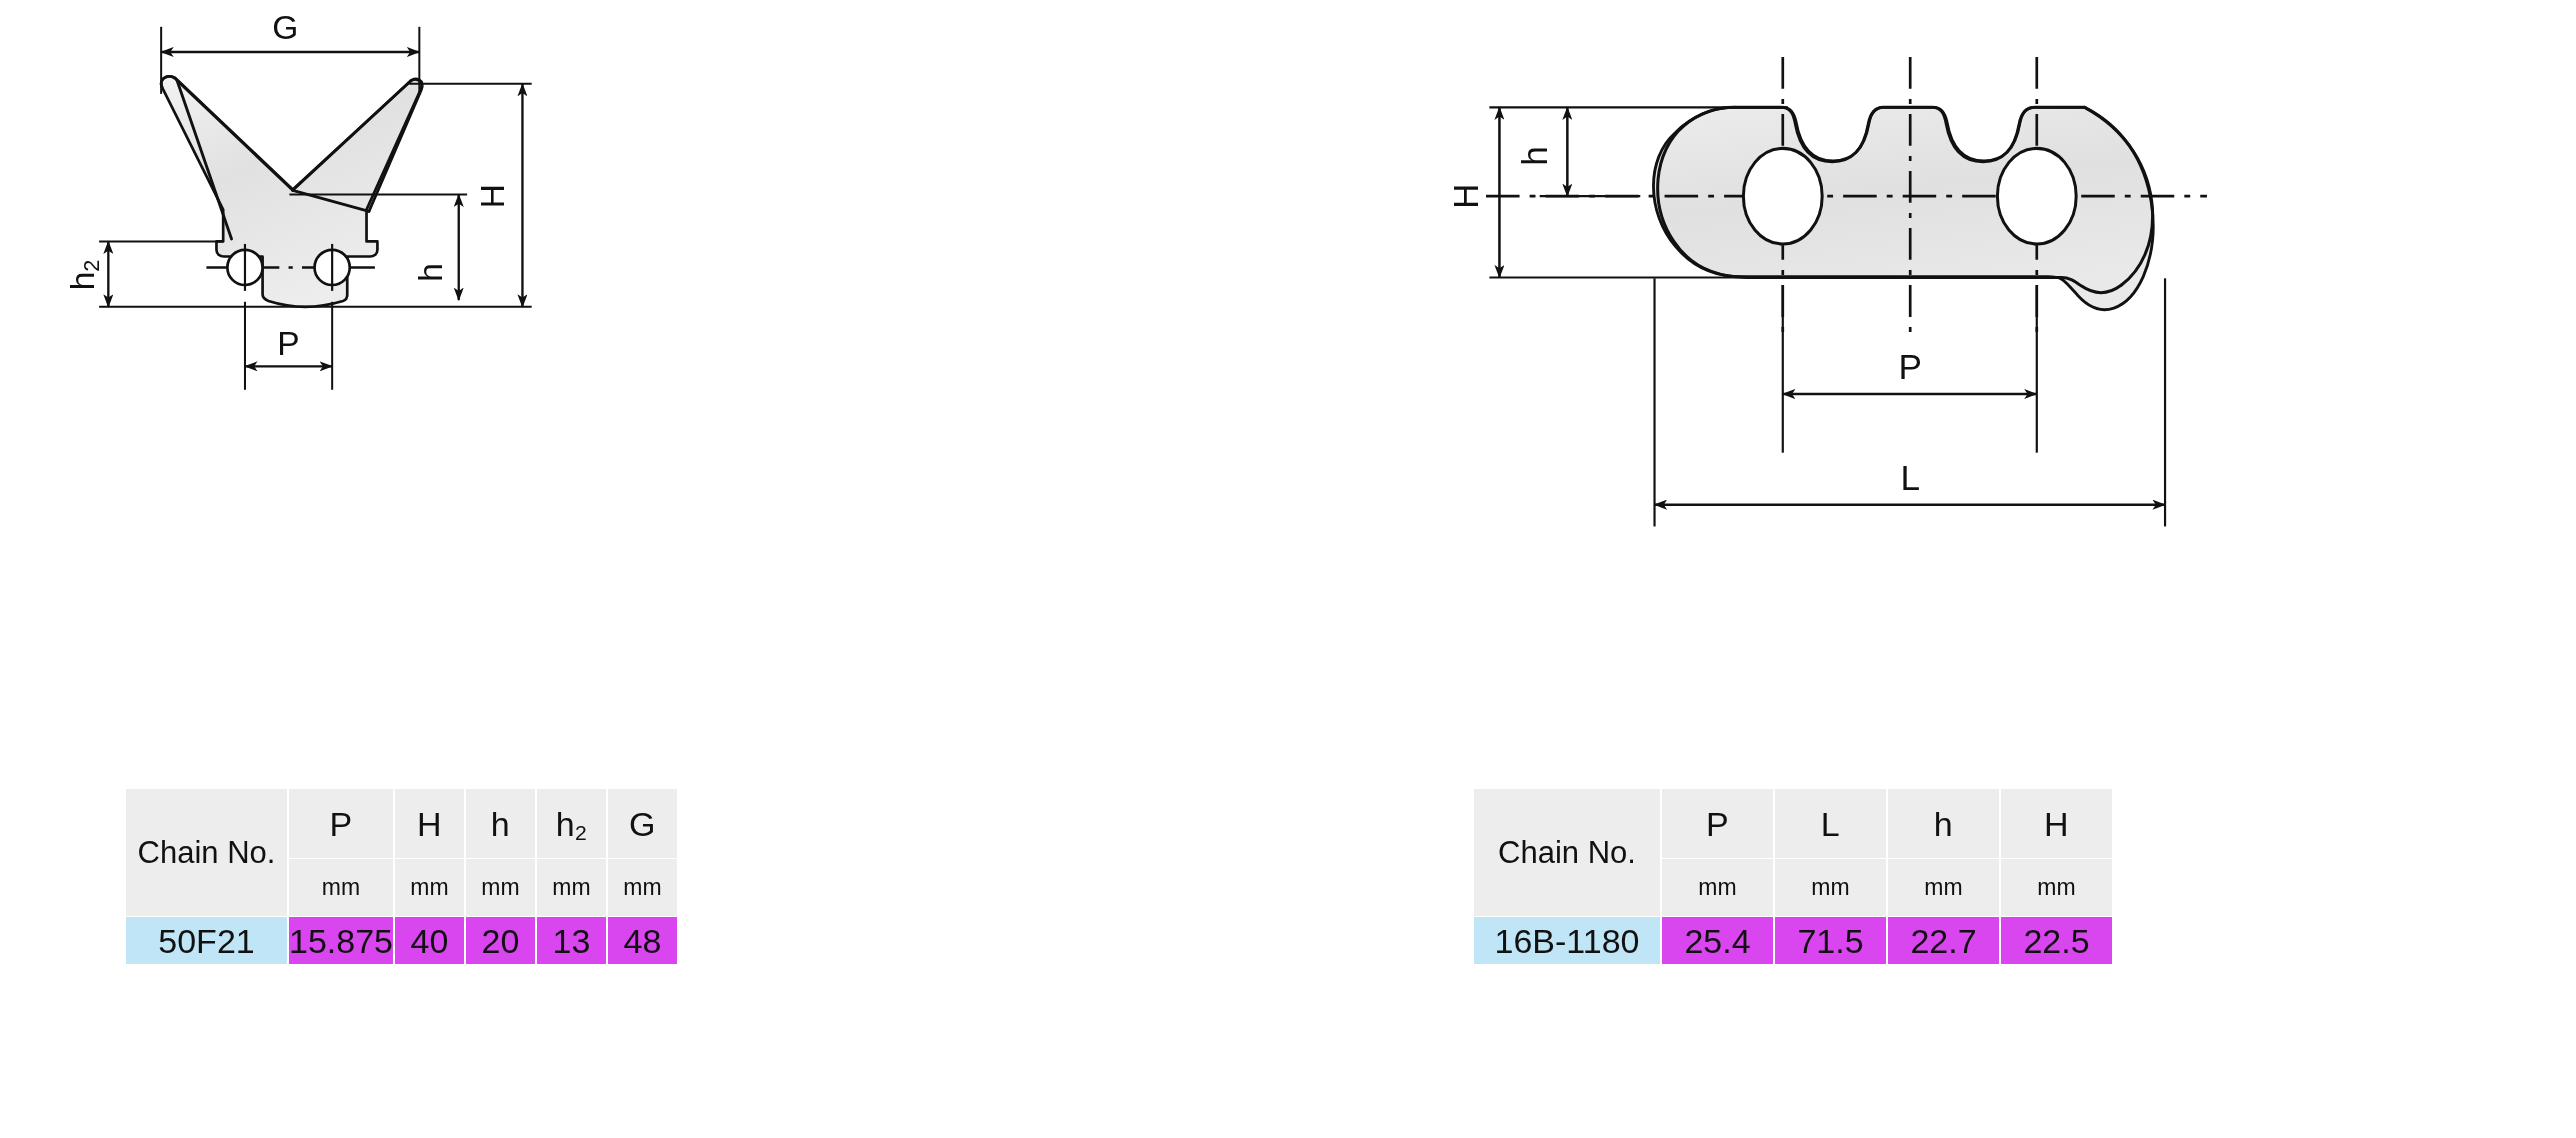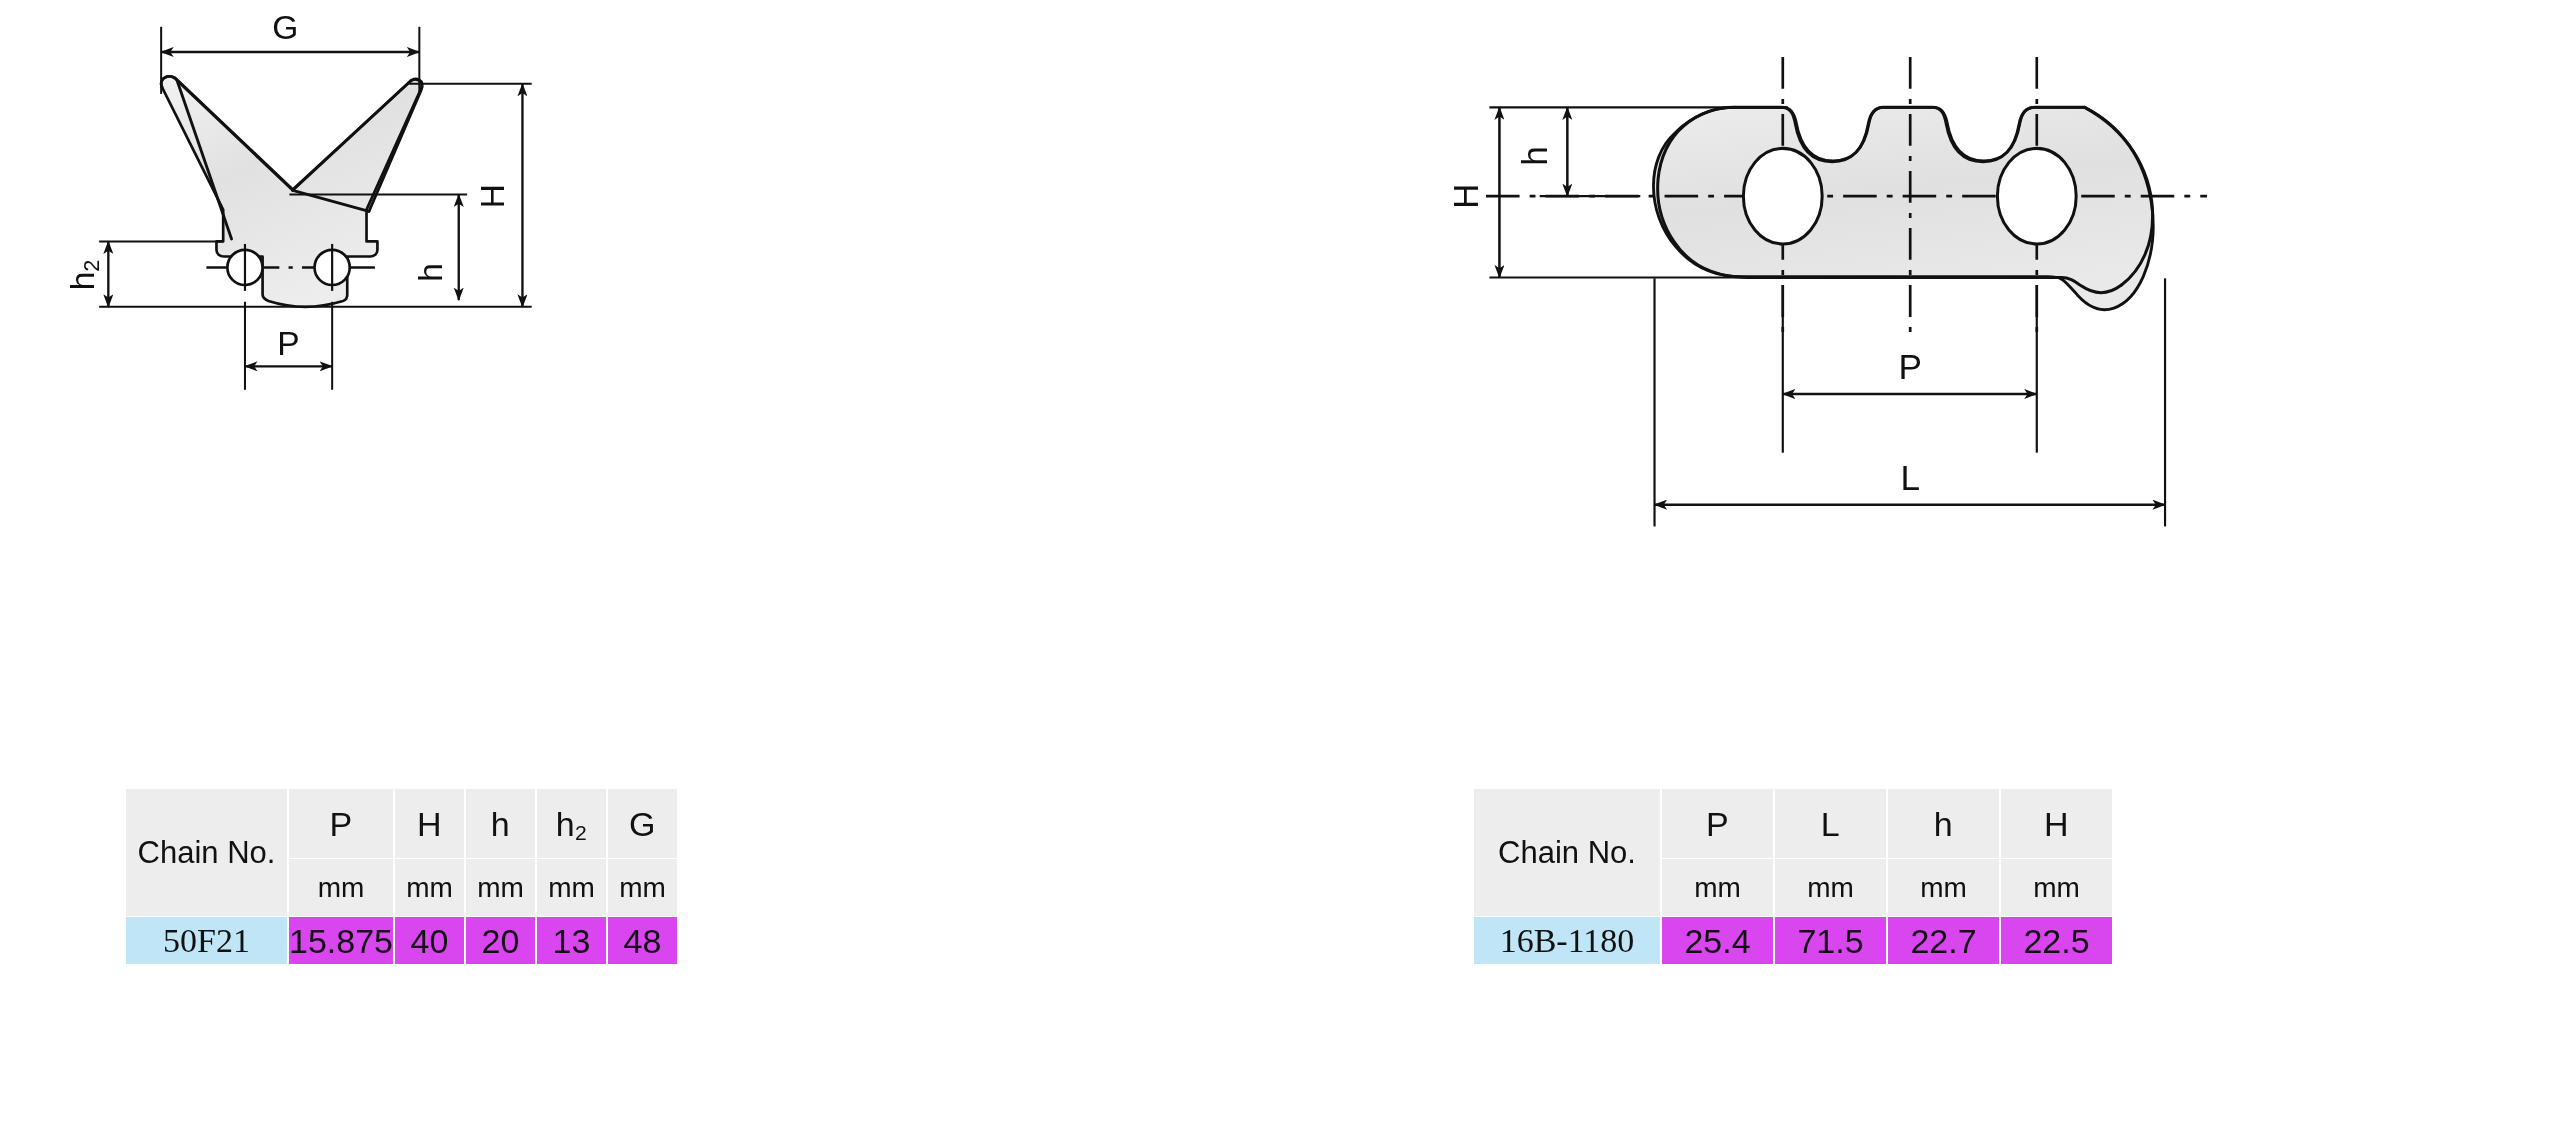--- a/index.html
+++ b/index.html
@@ -55,42 +55,41 @@
     box-sizing: border-box;
   }
   .spec-table .sym-cell {
     height: 69px;
     font-size: 34px;
     line-height: 1;
     letter-spacing: 0.4px;
   }
   .spec-table .unit-cell {
     height: 57px;
-    font-size: 28px;
+    font-size: 23px;
     line-height: 1;
   }
   .spec-table .name-cell {
     font-size: 31px;
     line-height: 1;
     background: #ededed;
     text-align: center;
   }
   .spec-table .data-cell {
     height: 47px;
     font-size: 34px;
     line-height: 1;
     background: #d946ef;
     letter-spacing: 0px;
   }
   .spec-table .name-data-cell {
     height: 47px;
     font-size: 34px;
     line-height: 1;
     background: #bfe5f6;
-    font-family: Liberation Serif, serif;
   }
   .sym-cell sub {
     font-size: 0.62em;
     vertical-align: baseline;
     position: relative;
     top: 0.22em;
   }
 
   
   #table-left .col-name { width: 161px; }

